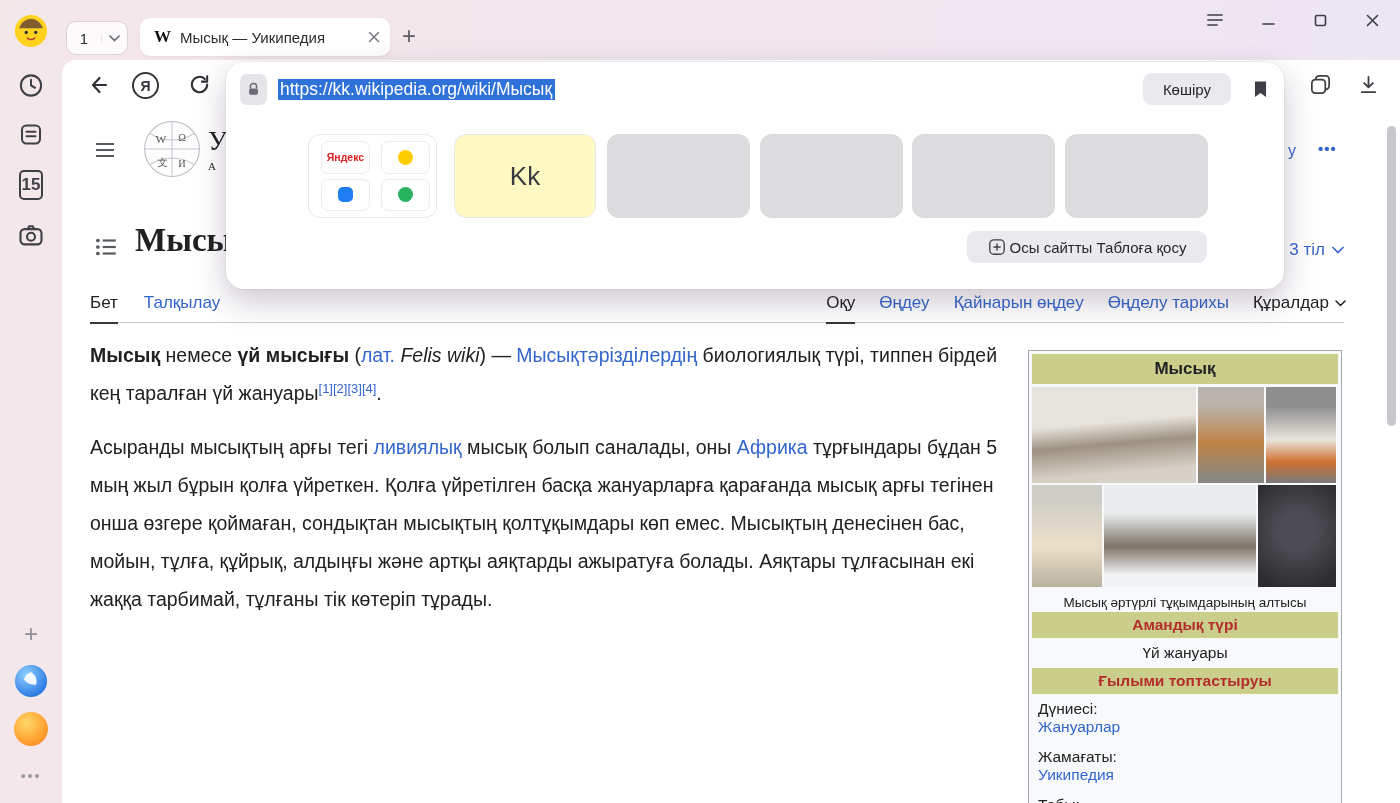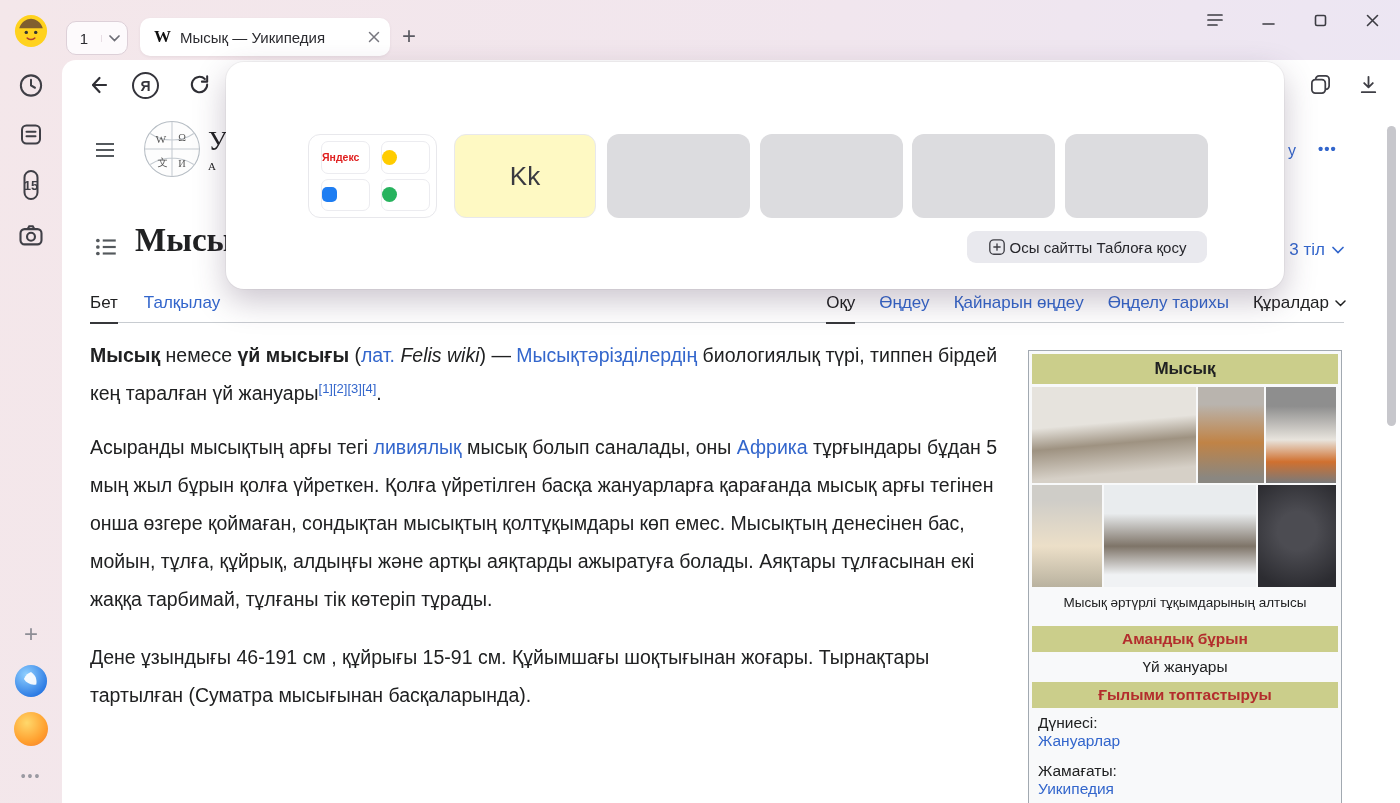--- a/index.html
+++ b/index.html
@@ -5,21 +5,21 @@
   * { margin:0; padding:0; box-sizing:border-box; }
   html,body { width:1400px; height:803px; overflow:hidden; }
   body { font-family:"Liberation Sans", sans-serif; color:#202122; }
   .stage { position:relative; width:1400px; height:803px; overflow:hidden;
            background:linear-gradient(100deg,#f4e7ea 0%,#f1e6ee 55%,#ebe6f4 100%); }
 
   
   .sidebar { position:absolute; left:0; top:0; width:62px; height:803px; z-index:5; }
   .sb { position:absolute; left:50%; transform:translateX(-50%); display:flex; align-items:center; justify-content:center; cursor:pointer; }
   .sb svg { display:block; }
-  .sb-badge { width:15px; height:30px; border:2px solid #3f3f46; border-radius:11px; font-size:13px; font-weight:bold; color:#3f3f46; display:flex; align-items:center; justify-content:center; }
+  .sb-badge { width:24px; height:30px; border:2px solid #3f3f46; border-radius:5px; font-size:17px; font-weight:bold; color:#3f3f46; display:flex; align-items:center; justify-content:center; }
   .sb-plus { font-size:24px; color:#8d8d95; font-weight:400; }
   .sb-dots { font-size:14px; color:#9a9aa2; letter-spacing:2px; }
   .fox-icon { width:34px; height:34px; border-radius:50%;
               background:radial-gradient(circle at 38% 32%, #ffd86b, #ff9f2e 62%, #f4772a); }
 
   
   .tabbar { position:absolute; left:62px; top:0; right:0; height:60px; z-index:10; }
   .tab-counter { position:absolute; left:4px; top:21px; height:34px; width:62px; display:flex; align-items:center;
                  background:#fdfafc; border:1px solid #ddd0d8; border-radius:10px; cursor:pointer; }
   .tc-num { width:34px; text-align:center; font-size:15px; color:#2b2b30; }
@@ -74,21 +74,21 @@
   .ib-header { background:#cbce8b; text-align:center; font-weight:bold; font-size:17px; padding:5px 2px; }
   .ib-photos { margin:3px 0 0; }
   .ib-row-imgs { display:flex; gap:2px; margin-bottom:2px; }
   .ph { cursor:pointer; }
   .ph1 { width:164px; height:96px; background:linear-gradient(175deg,#e6e3dd 38%,#9e9281 58%,#d6d0c7 85%); }
   .ph2 { width:66px;  height:96px; background:linear-gradient(180deg,#b9b4ae 18%,#c08346 58%,#8a8781 95%); }
   .ph3 { width:70px;  height:96px; background:linear-gradient(180deg,#8e8e8e 20%,#e8e4dd 55%,#d0702f 78%,#7a7a7a); }
   .ph4 { width:70px;  height:102px; background:linear-gradient(180deg,#cfcdc8 15%,#ecdfc8 60%,#b9b29f); }
   .ph5 { width:152px; height:102px; background:linear-gradient(180deg,#e9ecee 28%,#7e7468 60%,#f0f2f4 88%); }
   .ph6 { width:78px;  height:102px; background:radial-gradient(circle at 50% 45%, #4c4c52 28%, #2c2c31 85%); }
-  .ib-caption { text-align:center; font-size:13.5px; padding:6px 2px 16px; }
+  .ib-caption { text-align:center; font-size:13.5px; padding:6px 2px 2px; }
   .ib-section { background:#cbce8b; text-align:center; font-weight:bold; color:#b32d2d; padding:4px 2px; font-size:15.5px; }
   .ib-value { text-align:center; padding:6px 2px; }
   .ib-trow { display:flex; padding:6px 6px;flex-direction:column; }
   .ib-label { width:108px; flex:none; }
   .ib-link { color:#3366cc; text-decoration:none; cursor:pointer; }
 
   
   .scrollbar { position:absolute; right:2px; top:58px; bottom:2px; width:13px; }
   .scroll-thumb { position:absolute; left:2px; top:8px; width:9px; height:300px; background:#c7c7cc; border-radius:6px; cursor:grab; }
 
@@ -99,21 +99,21 @@
   .lock-badge { width:27px; height:31px; background:#e4e4e9; border-radius:7px; display:flex; align-items:center; justify-content:center; margin-right:11px; cursor:pointer; }
   .url-text { flex:1; font-size:17.5px; white-space:nowrap; overflow:hidden; }
   .url-sel { background:#2e71d9; color:#fff; padding:3px 3px 4px 2px; }
   .copy-btn { background:#e9e9ee; border:none; border-radius:9px; height:32px; padding:0 20px; font-size:15px;
               color:#26262b; font-family:"Liberation Sans", sans-serif; cursor:pointer; margin-right:20px; }
   .flag-btn { display:flex; cursor:pointer; }
   .tiles { position:absolute; left:0; top:72px; height:86px; width:100%; }
   .tile { position:absolute; top:0; height:84px; border-radius:12px; cursor:pointer; }
   .tile-service { left:82px; width:129px; background:#fff; border:1px solid #e8e8ec; display:grid;
                   grid-template-columns:1fr 1fr; grid-template-rows:1fr 1fr; gap:5px; padding:6px; }
-  .mini { background:#fff; border:1px solid #ececf0; border-radius:7px; display:flex; align-items:center; overflow:hidden;margin-left:6px; }
+  .mini { background:#fff; border:1px solid #ececf0; border-radius:7px; display:flex; align-items:center; justify-content:center; overflow:hidden;margin-left:6px; }
   .mini-yandex { color:#e02020; font-size:10.5px; font-weight:bold; }
   .dot { width:15px; height:15px; border-radius:50%; }
   .dot.yellow { background:#ffcc00; }
   .dot.blue { background:#1e7df2; border-radius:5px; }
   .dot.green { background:#27b35e; }
   .tile-kk { left:228px; width:142px; background:#fef9c3; border:1px solid #e8e8ec; display:flex; align-items:center; justify-content:center;
              font-size:26px; color:#3a3a40; }
   .tile-empty { width:143px; background:#dcdcdf; }
   .te1 { left:381px; } .te2 { left:534px; } .te3 { left:686px; } .te4 { left:839px; }
   .add-tablo { position:absolute; left:741px; top:169px; width:240px; height:32px; background:#e9e9ee; border:none; border-radius:9px;
@@ -302,40 +302,39 @@
             </svg>
         </span>
       </nav>
 
       <div class="article">
         <p><b>Мысық</b><span> немесе </span><b>үй мысығы</b><span> (</span><a>лат.</a><i> Felis wiki</i><span>) — </span><a>Мысықтәрізділердің</a><span> биологиялық түрі, типпен бірдей кең таралған үй жануары</span><span class="refs">[1][2][3][4]</span><span>.</span></p>
 
 
         <p class="p1"><span>Асыранды мысықтың арғы тегі </span><a>ливиялық</a><span> мысық болып саналады, оны </span><a>Африка</a><span> тұрғындары бұдан 5 мың жыл бұрын қолға үйреткен. Қолға үйретілген басқа жануарларға қарағанда мысық арғы тегінен онша өзгере қоймаған, сондықтан мысықтың қолтұқымдары көп емес. Мысықтың денесінен бас, мойын, тұлға, құйрық, алдыңғы және артқы аяқтарды ажыратуға болады. Аяқтары тұлғасынан екі жаққа тарбимай, тұлғаны тік көтеріп тұрады.</span></p>
 
-        <p class="p2">Дене ұзындығы 46-191 см , құйрығы 15-91 см. Құйымшағы шоқтығынан жоғары. Тырнақтары тартылған (Суматра мысығынан басқаларында).</p>
 
       </div>
 
       <aside class="infobox">
         <div class="ib-header">Мысық</div>
         <div class="ib-photos">
           <div class="ib-row-imgs">
             <div class="ph ph1"></div>
             <div class="ph ph2"></div>
             <div class="ph ph3"></div>
           </div>
           <div class="ib-row-imgs">
             <div class="ph ph4"></div>
             <div class="ph ph5"></div>
             <div class="ph ph6"></div>
           </div>
         </div>
         <div class="ib-caption">Мысық әртүрлі тұқымдарының алтысы</div>
-        <div class="ib-section">Амандық бұрын</div>
+        <div class="ib-section">Амандық түрі</div>
         <div class="ib-value">Үй жануары</div>
         <div class="ib-section">Ғылыми топтастыруы</div>
         <div class="ib-trow">
           <span class="ib-label">Дүниесі:</span>
           <a class="ib-link">Жануарлар</a>
         </div>
         <div class="ib-trow">
           <span class="ib-label">Жамағаты:</span>
           <a class="ib-link">Уикипедия</a>
         </div>
@@ -345,20 +344,35 @@
         </div>
       </aside>
     </div>
 
     <div class="scrollbar">
       <div class="scroll-thumb"></div>
     </div>
   </div>
 
   <div class="popup">
+    <div class="url-row">
+      <span class="lock-badge">
+        <svg viewBox="0 0 24 24" width="15" height="18">
+          <path d="M7 11V8a5 5 0 0 1 10 0v3" fill="none" stroke="#6a6a72" stroke-width="2.4"></path>
+          <rect x="5" y="11" width="14" height="10" rx="2.5" fill="#6a6a72"></rect>
+        </svg>
+      </span>
+      <span class="url-text"><span class="url-sel">https://kk.wikipedia.org/wiki/Мысық</span></span>
+      <button class="copy-btn">Көшіру</button>
+      <span class="flag-btn">
+        <svg viewBox="0 0 24 24" width="19" height="22">
+            <path d="M5 2.5h14V22l-7-5.1L5 22z" fill="#3e3e49"></path>
+          </svg>
+      </span>
+    </div>
 
     <div class="tiles">
       <div class="tile tile-service">
         <div class="mini">
             <span class="mini-yandex">Яндекс</span>
           </div>
         <div class="mini">
             <span class="dot yellow"></span>
           </div>
         <div class="mini">

